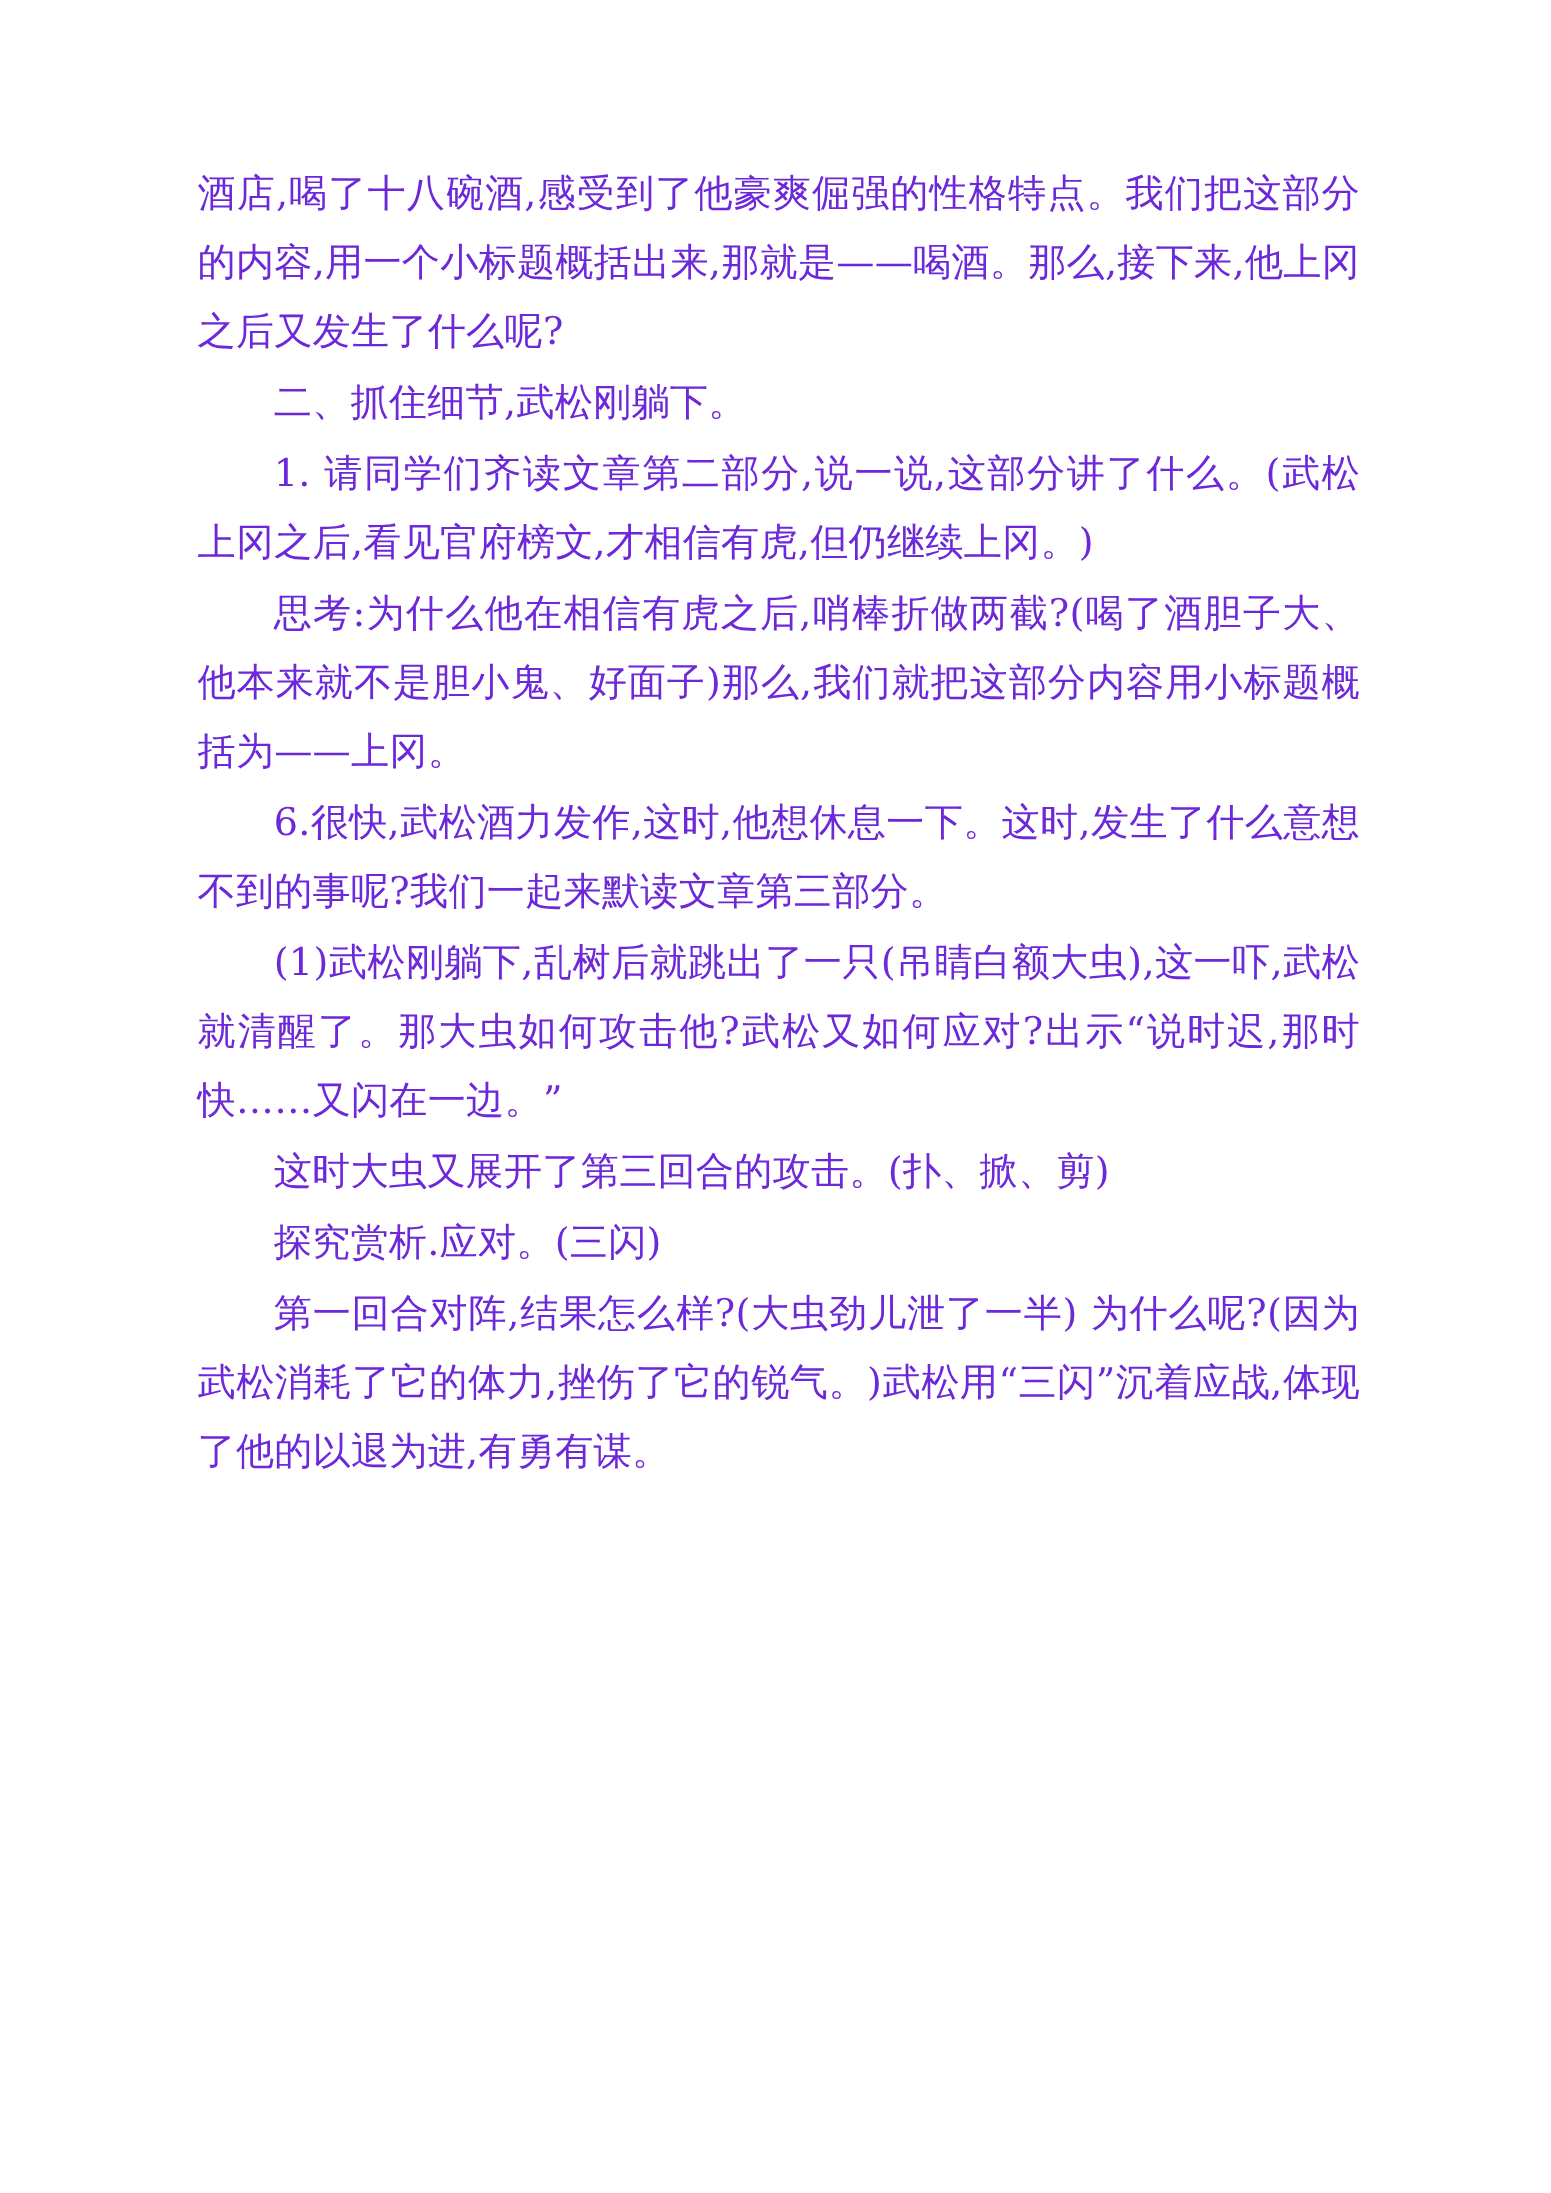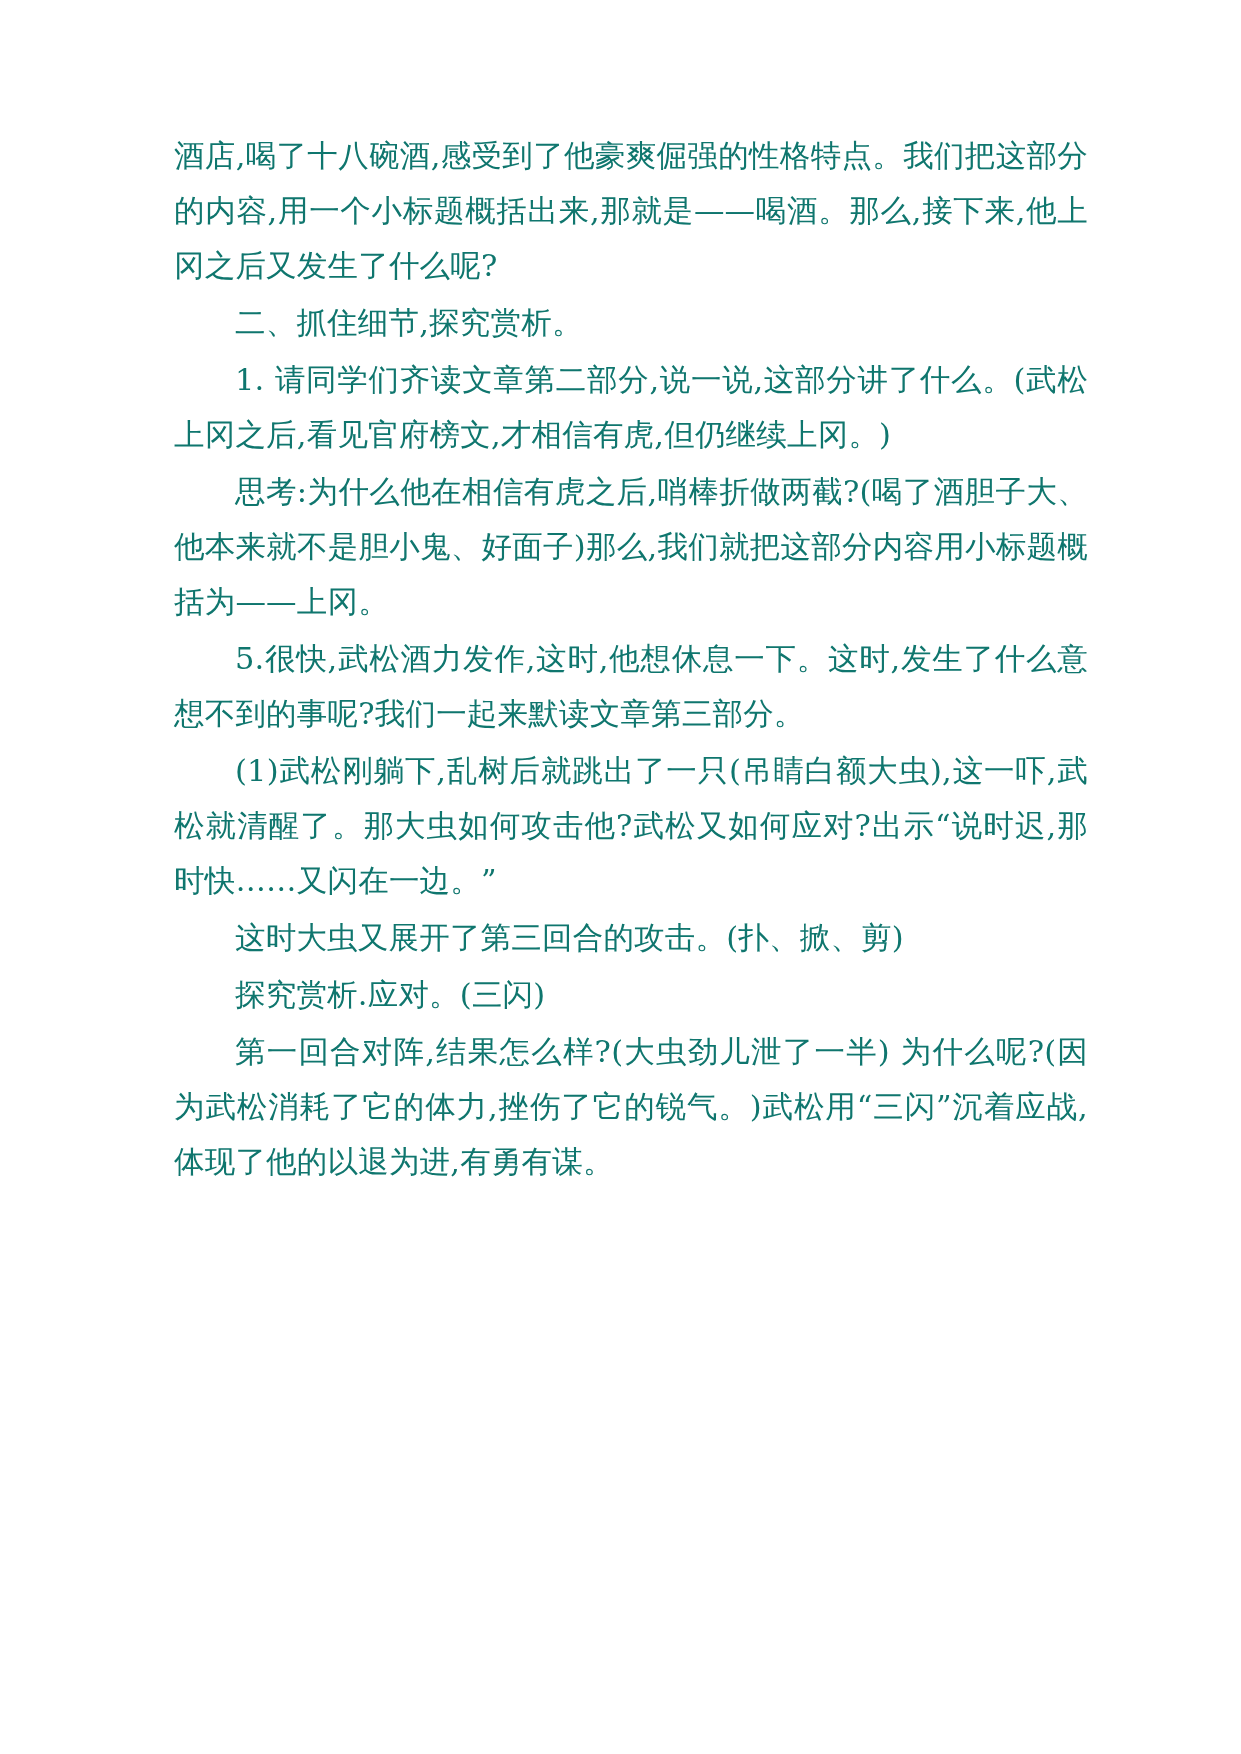--- a/index.html
+++ b/index.html
@@ -16,42 +16,42 @@
     box-sizing: border-box;
     overflow: hidden;
   }
   .doc-body {
     position: absolute;
     left: 158px;
     top: 128px;
     width: 930px;
   }
   p.para {
-    margin: 0 0 2px 16px;
+    margin: 0 0 2px 0;
     font-family: "DejaVu Serif", "Liberation Serif", serif;
     font-size: 30.5px;
     line-height: 55px;
-    color: #0f766e;
+    color: #6d28d9;
     text-align: justify;
     text-justify: inter-ideograph;
     letter-spacing: 0.2px;
     word-break: break-all;
   }
   p.indent {
     text-indent: 2em;
   }
 </style>
 </head>
 <body>
 
 <div class="page">
   <div class="doc-body">
     <p class="para">酒店,喝了十八碗酒,感受到了他豪爽倔强的性格特点。我们把这部分的内容,用一个小标题概括出来,那就是——喝酒。那么,接下来,他上冈之后又发生了什么呢?</p>
-    <p class="para indent">二、抓住细节,探究赏析。</p>
+    <p class="para indent">二、抓住细节,武松刚躺下。</p>
     <p class="para indent">1. 请同学们齐读文章第二部分,说一说,这部分讲了什么。(武松上冈之后,看见官府榜文,才相信有虎,但仍继续上冈。)</p>
     <p class="para indent">思考:为什么他在相信有虎之后,哨棒折做两截?(喝了酒胆子大、他本来就不是胆小鬼、好面子)那么,我们就把这部分内容用小标题概括为——上冈。</p>
-    <p class="para indent">5.很快,武松酒力发作,这时,他想休息一下。这时,发生了什么意想不到的事呢?我们一起来默读文章第三部分。</p>
+    <p class="para indent">6.很快,武松酒力发作,这时,他想休息一下。这时,发生了什么意想不到的事呢?我们一起来默读文章第三部分。</p>
     <p class="para indent">(1)武松刚躺下,乱树后就跳出了一只(吊睛白额大虫),这一吓,武松就清醒了。那大虫如何攻击他?武松又如何应对?出示“说时迟,那时快……又闪在一边。”</p>
     <p class="para indent">这时大虫又展开了第三回合的攻击。(扑、掀、剪)</p>
     <p class="para indent">探究赏析.应对。(三闪)</p>
     <p class="para indent">第一回合对阵,结果怎么样?(大虫劲儿泄了一半) 为什么呢?(因为武松消耗了它的体力,挫伤了它的锐气。)武松用“三闪”沉着应战,体现了他的以退为进,有勇有谋。</p>
   </div>
 </div>
 
 </body></html>

